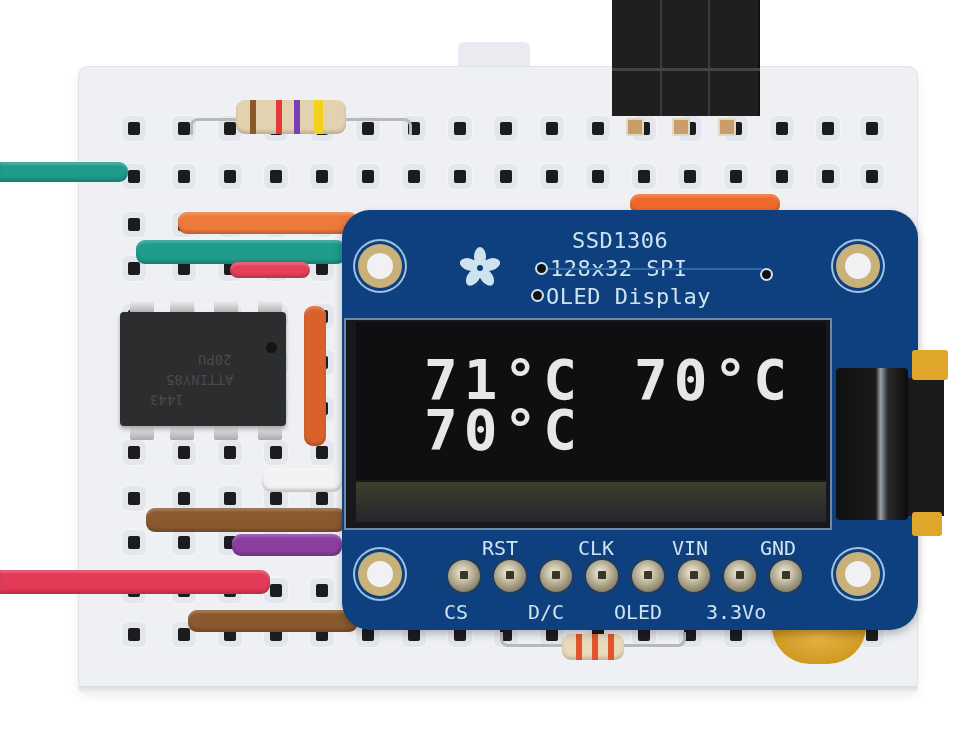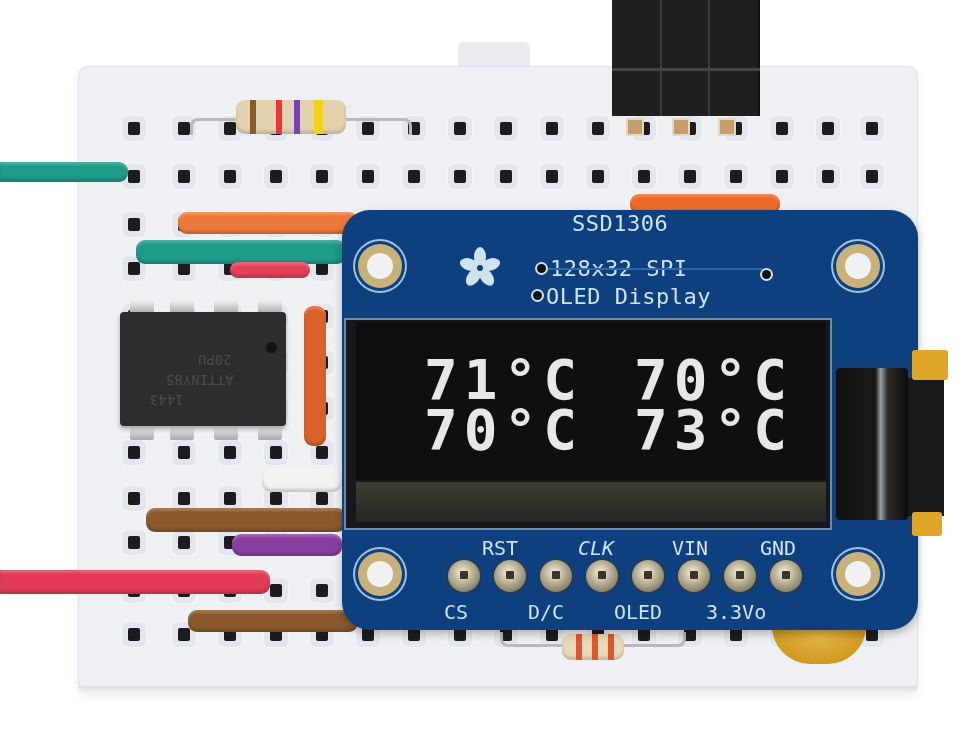--- a/index.html
+++ b/index.html
@@ -327,51 +327,50 @@
   <g fill="#cfe3ef">
     <ellipse cx="22" cy="11" rx="6" ry="10"></ellipse>
     <ellipse cx="22" cy="11" rx="6" ry="10" transform="rotate(72 22 22)"></ellipse>
     <ellipse cx="22" cy="11" rx="6" ry="10" transform="rotate(144 22 22)"></ellipse>
     <ellipse cx="22" cy="11" rx="6" ry="10" transform="rotate(216 22 22)"></ellipse>
     <ellipse cx="22" cy="11" rx="6" ry="10" transform="rotate(288 22 22)"></ellipse>
   </g>
   <circle cx="22" cy="22" r="3" fill="#0e3f7e"></circle>
 </svg>
 
-<div class="silk" style="left:572px;top:211px;">SSD1306</div>
+<div class="silk" style="left:572px;top:228px;">SSD1306</div>
 <div class="silk" style="left:550px;top:256px;">128x32 SPI</div>
 <div class="silk" style="left:546px;top:284px;">OLED Display</div>
 <div class="via" style="left:537px;top:264px;"></div>
 <div class="via" style="left:533px;top:291px;"></div>
 <div class="via" style="left:762px;top:270px;"></div>
 <div class="abs" style="left:548px;top:268px;width:214px;height:2px;background:#2e6aa8;"></div>
 
 <div id="display-glass" class="abs"></div>
 <div id="display-active" class="abs">
   <div class="oled-line" style="left:68px;top:30px;">71°C</div>
   <div class="oled-line" style="left:278px;top:30px;">70°C</div>
   <div class="oled-line" style="left:68px;top:80px;">70°C</div>
-  <div class="oled-line" style="left:278px;top:80px;">73°C</div>
 </div>
 <div id="display-lower" class="abs"></div>
 
 <div id="ribbon-back" class="abs"></div>
 <div id="ribbon" class="abs"></div>
 <div id="ribbon-tape-top" class="abs"></div>
 <div id="ribbon-tape-bot" class="abs"></div>
 
 <div class="solder" style="left:448px;"></div>
 <div class="solder" style="left:494px;"></div>
 <div class="solder" style="left:540px;"></div>
 <div class="solder" style="left:586px;"></div>
 <div class="solder" style="left:632px;"></div>
 <div class="solder" style="left:678px;"></div>
 <div class="solder" style="left:724px;"></div>
 <div class="solder" style="left:770px;"></div>
 
 <div class="pin-label" style="left:482px;top:536px;">RST</div>
-<div class="pin-label" style="left:578px;top:536px;font-style:italic;">CLK</div>
+<div class="pin-label" style="left:578px;top:536px;">CLK</div>
 <div class="pin-label" style="left:672px;top:536px;">VIN</div>
 <div class="pin-label" style="left:760px;top:536px;">GND</div>
 <div class="pin-label" style="left:444px;top:600px;">CS</div>
 <div class="pin-label" style="left:528px;top:600px;">D/C</div>
 <div class="pin-label" style="left:614px;top:600px;">OLED</div>
 <div class="pin-label" style="left:706px;top:600px;">3.3Vo</div>
 
 </body></html>

